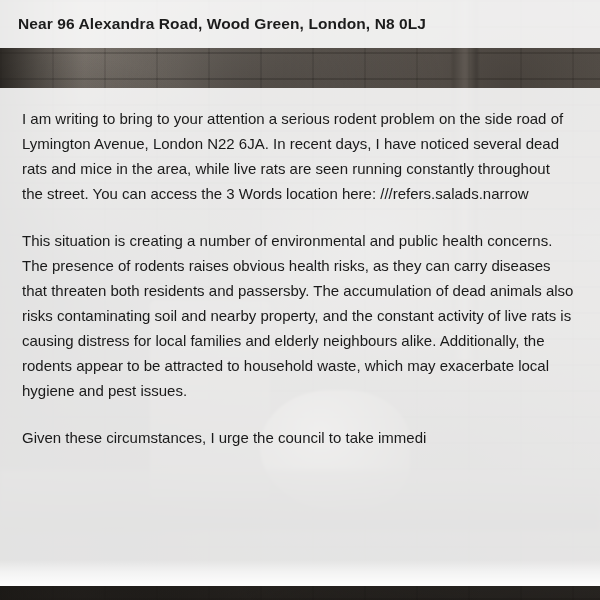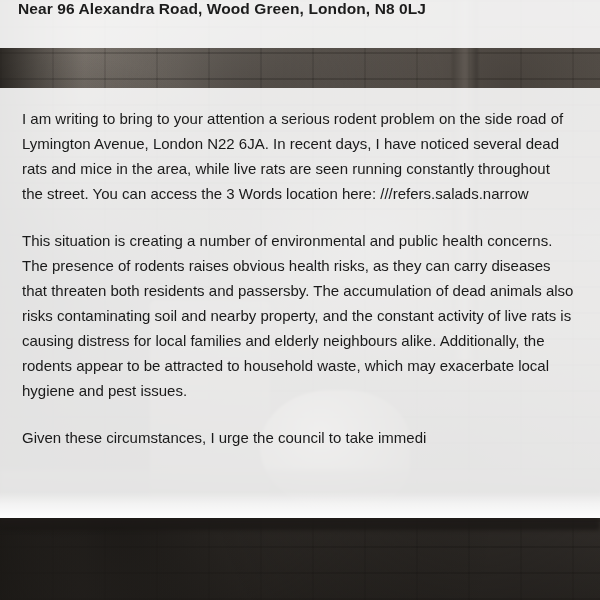--- a/index.html
+++ b/index.html
@@ -93,37 +93,37 @@
   }
 
   
   .title-bar {
     position: absolute;
     left: 0; top: 0;
     width: 600px;
     height: 48px;
     background: rgba(255,255,255,0.90);
     display: flex;
-    align-items: flex-start;
+    align-items: center;
     box-sizing: border-box;
     padding: 0 18px;
   }
   .title-text {
     font-size: 15.5px;
     font-weight: bold;
     color: #1c1c1c;
     letter-spacing: 0.1px;
     white-space: nowrap;
   }
 
   .body-panel {
     position: absolute;
     left: 0; top: 88px;
     width: 600px;
-    height: 430px;
+    height: 498px;
     background: rgba(255,255,255,0.88);
     box-sizing: border-box;
     padding: 18px 22px 0 22px;
     overflow: hidden;
   }
   .para {
     font-size: 15px;
     line-height: 25px;
     color: #1a1a1a;
     margin: 0 0 22px 0;

